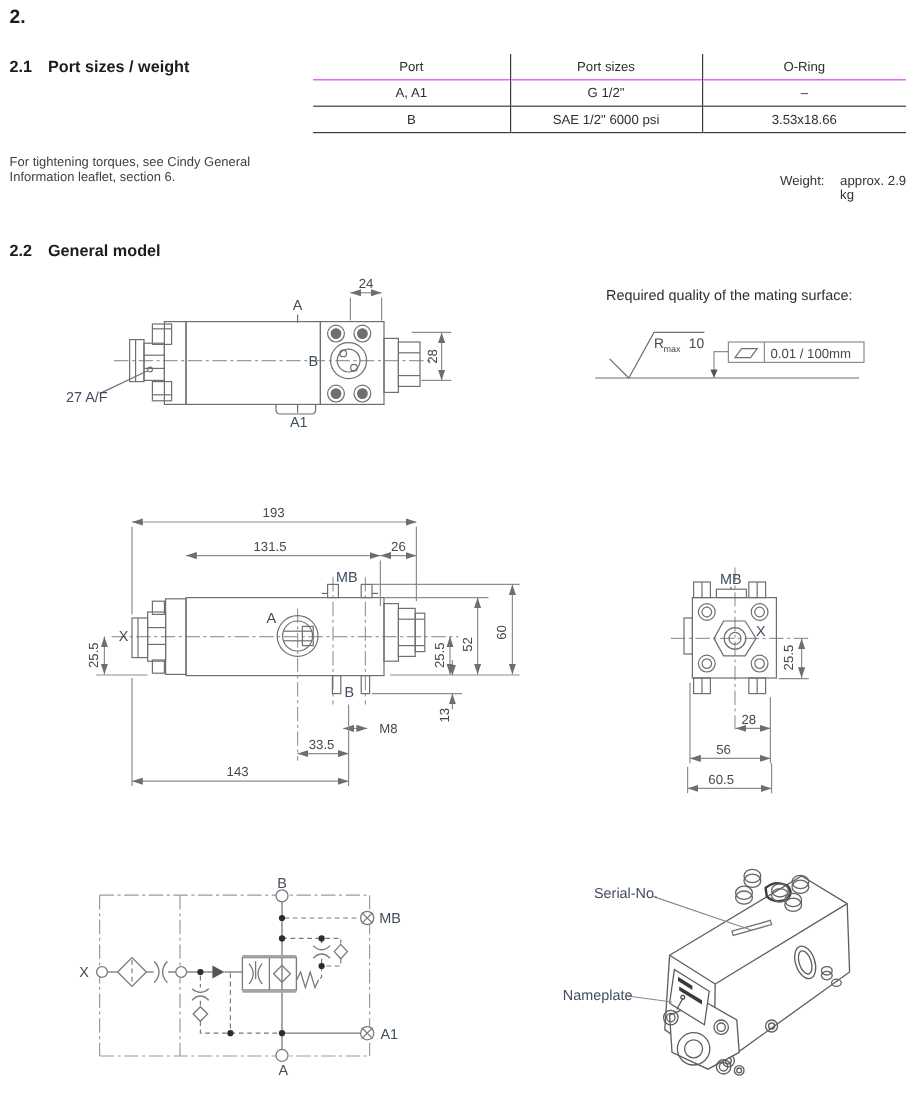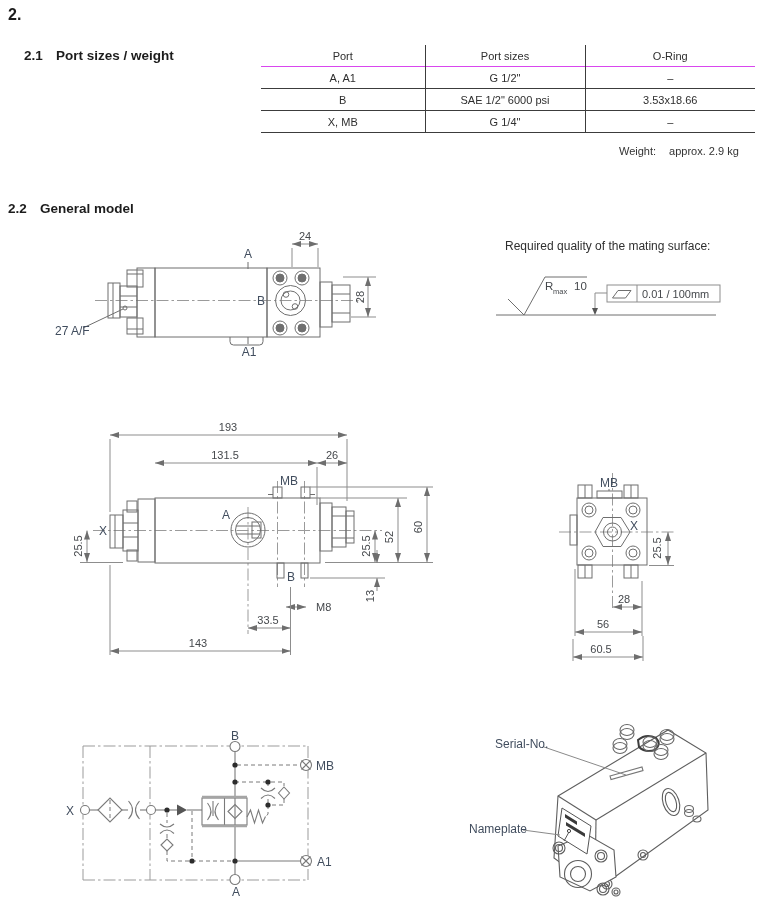--- a/index.html
+++ b/index.html
@@ -3,32 +3,32 @@
 <meta charset="utf-8">
 <style>
   html,body{margin:0;padding:0;background:#fff;}
   .page{position:relative;width:758px;height:923px;background:#fff;overflow:hidden;
         font-family:"Liberation Sans",sans-serif;color:#222;}
   .abs{position:absolute;}
   .title-row{left:8px;top:6px;font-size:16px;font-weight:bold;color:#1c1c1c;display:flex;}
   .title-row .num{width:32px;}
   .h2{font-size:13.5px;font-weight:bold;color:#1c1c1c;display:flex;}
   .h2 .num{width:32px;}
-  .h21{left:24px;top:48px;align-items:flex-end;}
+  .h21{left:8px;top:48px;align-items:flex-end;}
   .h22{left:8px;top:201px;justify-content:center;}
   table.ports{left:261px;top:45px;width:494px;border-collapse:collapse;table-layout:fixed;
         font-size:11px;color:#2e2e2e;text-align:center;position:absolute;}
   table.ports th{font-weight:normal;}
   table.ports th,table.ports td{height:21px;padding:0;}
   table.ports thead tr{border-bottom:1px solid #d946ef;text-align:center;}
   table.ports tbody tr{border-bottom:1px solid #3c3c3c;margin-top:19px;}
   table.ports th+th,table.ports td+td{border-left:1px solid #3c3c3c;}
   .c-port{width:164px}.c-size{width:160px}.c-oring{width:170px}
   .note{left:8px;top:129px;font-size:10.8px;line-height:13px;color:#3f3f3f;}
-  .weight{left:619px;top:145px;font-size:11px;color:#333;display:flex;gap:13px;align-items:flex-end;}
+  .weight{left:650px;top:145px;font-size:11px;color:#333;display:flex;gap:13px;}
   .caption{left:505px;top:239px;font-size:12px;color:#2f2f2f;}
   svg{position:absolute;overflow:visible;}
   svg text{font-family:"Liberation Sans",sans-serif;}
   .lbl{fill:#414d5e;font-size:12px;}
   .dim{fill:#45484c;font-size:11px;}
   .mid{text-anchor:middle;}
   .end{text-anchor:end;}
   .ln{stroke:#6f6f6f;fill:none;stroke-width:1;}
   .thin{stroke:#8d8d8d;fill:none;stroke-width:1;}
   .cl{stroke:#9b9b9b;fill:none;stroke-width:1;stroke-dasharray:12 3 2.5 3;}
@@ -67,28 +67,27 @@
       <tr>
         <td>A, A1</td>
         <td>G 1/2"</td>
         <td>–</td>
       </tr>
       <tr>
         <td>B</td>
         <td>SAE 1/2" 6000 psi</td>
         <td>3.53x18.66</td>
       </tr>
-      <tr>
-        <td>X, MB</td>
-        <td>G 1/4"</td>
-        <td>–</td>
-      </tr>
     </tbody>
   </table>
 
+  <div class="abs note">
+    <div>For tightening torques, see Cindy General</div>
+    <div>Information leaflet, section 6.</div>
+  </div>
   <div class="abs weight">
     <span>Weight:</span>
     <span>approx. 2.9 kg</span>
   </div>
 
   <div class="abs h2 h22">
     <span class="num">2.2</span>
     <span>General model</span>
   </div>
 

